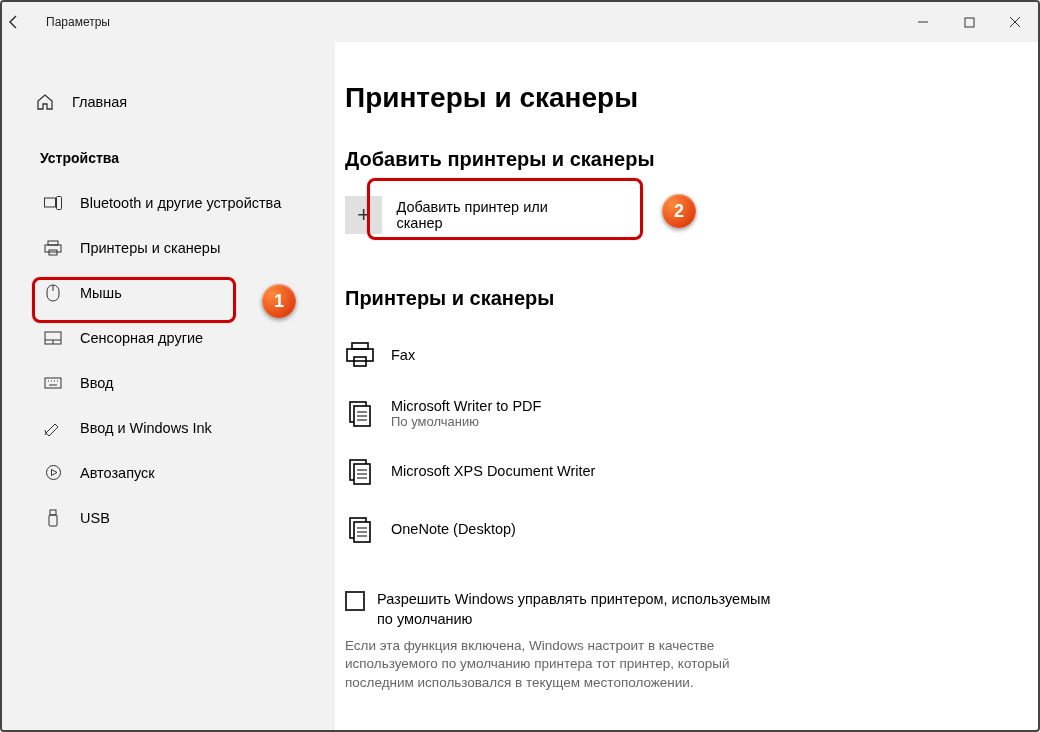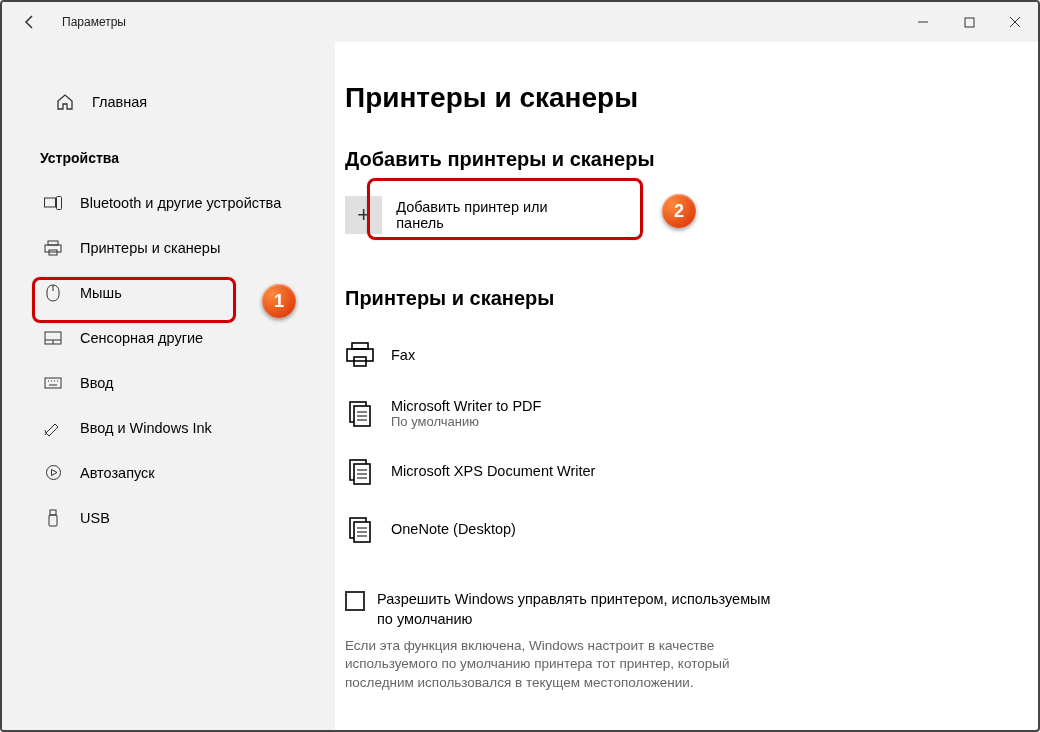--- a/index.html
+++ b/index.html
@@ -1,30 +1,30 @@
 <!DOCTYPE html>
 <html><head>
 <meta charset="utf-8">
 <style>
   * { box-sizing: border-box; margin: 0; padding: 0; font-family: "Segoe UI", Tahoma, sans-serif; }
   body { background: #fff; }
   .frame { width: 1040px; height: 732px; border: 2px solid #444; border-radius: 4px; margin: 0 auto; position: relative; background: #fff; overflow: hidden; }
   .app { width: 100%; height: 100%; display: flex; flex-direction: column; }
   
-  .titlebar { height: 40px; display: flex; align-items: center; padding-left: 16px; background: #f2f2f2; position: relative; }
+  .titlebar { height: 40px; display: flex; align-items: center; background: #f2f2f2; position: relative; }
   .titlebar .back { width: 24px; height: 24px; display: flex; align-items: center; justify-content: center; margin-right: 20px; cursor: pointer; }
   .titlebar .title { font-size: 12px; color: #222; }
   .win-controls { position: absolute; right: 0; top: 0; height: 40px; display: flex; }
   .win-btn { width: 46px; height: 40px; display: flex; align-items: center; justify-content: center; cursor: pointer; }
   
   .body { flex: 1; display: flex; }
   .sidebar { width: 333px; background: #f2f2f2; padding-top: 40px; }
   .main { flex: 1; padding: 40px 0 0 0; }
   
-  .home-row { display: flex; align-items: center; height: 40px; padding-left: 54px; cursor: pointer; text-align: right; }
+  .home-row { display: flex; align-items: center; height: 40px; padding-left: 34px; cursor: pointer; text-align: right; }
   .home-row .icon { width: 18px; margin-right: 18px; }
   .home-row .label { font-size: 14.5px; }
   .search-wrap { margin: 16px 28px 0 38px; }
   .search { width: 100%; height: 34px; border: 1px solid #888; background: #f2f2f2; display: flex; align-items: center; padding: 0 10px; }
   .search input { flex: 1; border: none; background: transparent; outline: none; font-size: 14px; font-style: italic; color: #666; }
   .group-label { font-size: 14px; font-weight: 600; margin: 28px 0 14px 38px; }
   .nav { list-style: none; }
   .nav li { display: flex; align-items: center; height: 45px; padding-left: 42px; cursor: pointer; font-size: 14.5px; }
   .nav li .icon { width: 18px; margin-right: 18px; display: flex; justify-content: center; }
   
@@ -180,21 +180,21 @@
           </li>
         </ul>
       </div>
 
       <div class="main">
         <h1>Принтеры и сканеры</h1>
 
         <h2>Добавить принтеры и сканеры</h2>
         <div class="add-btn">
           <div class="plus-box">+</div>
-          <div class="label">Добавить принтер или панель</div>
+          <div class="label">Добавить принтер или сканер</div>
         </div>
 
         <h2 style="margin-top:44px">Принтеры и сканеры</h2>
         <div class="printer-list">
           <div class="printer-item">
             <span class="icon">
               <svg width="28" height="26" viewBox="0 0 28 26">
                   <rect x="6" y="1" width="16" height="6" stroke="#000" stroke-width="1.6" fill="none"></rect>
                   <rect x="1" y="7" width="26" height="12" stroke="#000" stroke-width="1.6" fill="none"></rect>
                   <rect x="8" y="15" width="12" height="9" stroke="#000" stroke-width="1.6" fill="none"></rect>

